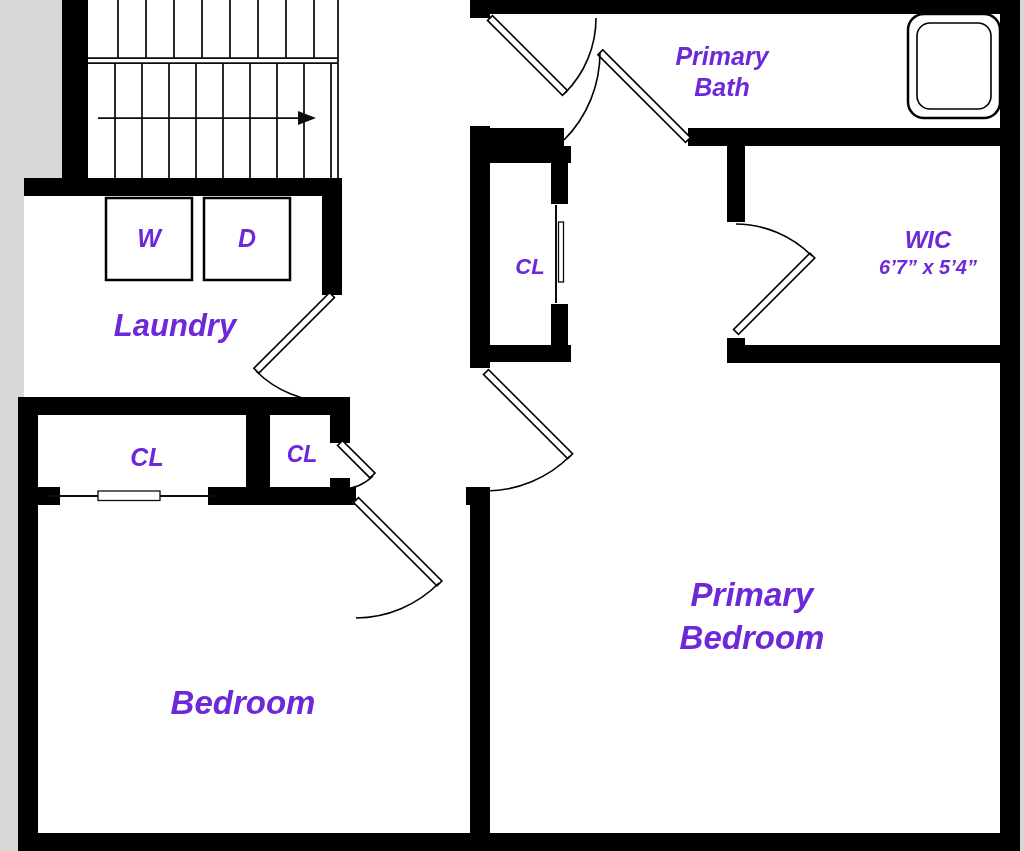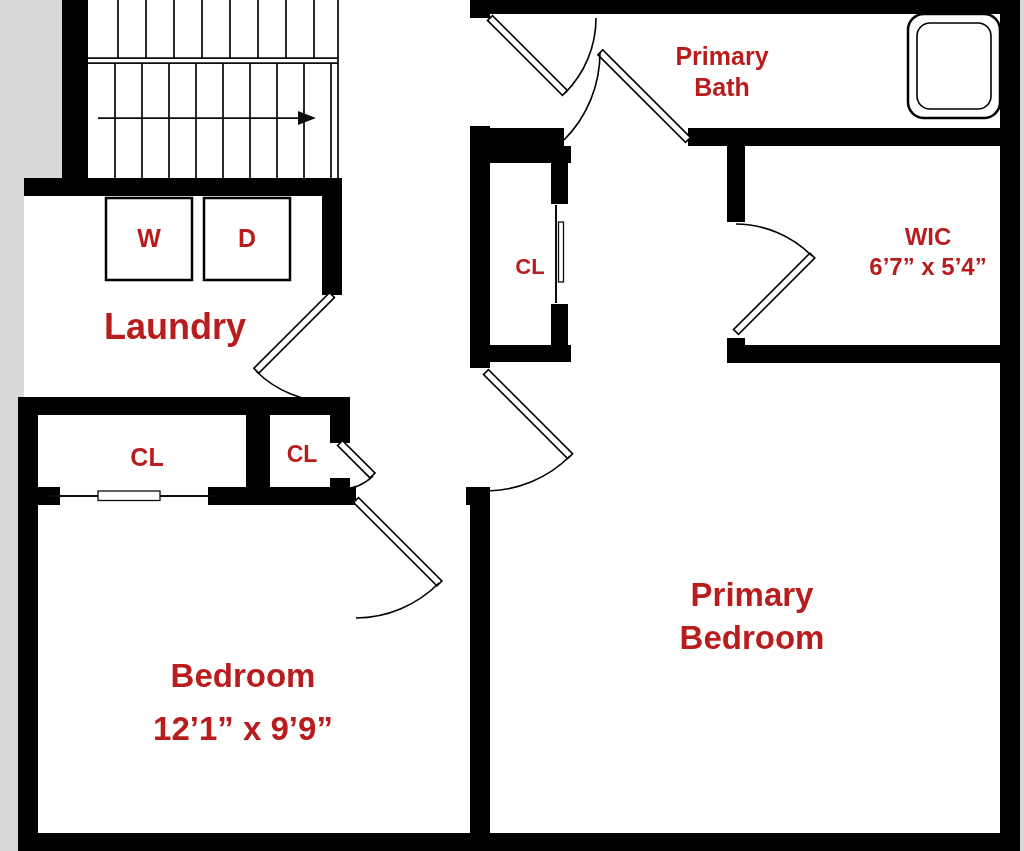--- a/index.html
+++ b/index.html
@@ -7,32 +7,33 @@
     position:relative;
     width:1024px;height:851px;
     background:#d8d8d8;
     overflow:hidden;
     font-family:"Liberation Sans", sans-serif;
   }
   .plan svg{position:absolute;left:0;top:0;}
   .lbl{
     position:absolute;
     transform:translate(-50%,-50%);
+    font-style:italic;
     font-weight:700;
-    color:#b91c1c;
+    color:#6d28d9;
     white-space:nowrap;
     text-align:center;
     line-height:1.25;
   }
   .lbl span{display:block;}
   #lab-bath{left:722px;top:72px;font-size:25px;}
   #lab-wic{left:928px;top:252px;font-size:24px;}
-  #lab-wic .dims{font-size:24px;text-align:right;}
+  #lab-wic .dims{font-size:20px;text-align:right;}
   #lab-cl-hall{left:530px;top:267px;font-size:22px;}
-  #lab-laundry{left:175px;top:326px;font-size:36px;}
+  #lab-laundry{left:175px;top:326px;font-size:31px;}
   #lab-w{left:149px;top:239px;font-size:25px;}
   #lab-d{left:247px;top:239px;font-size:25px;}
   #lab-cl-left{left:147px;top:458px;font-size:25px;}
   #lab-cl-small{left:302px;top:454px;font-size:23px;}
   #lab-bedroom{left:243px;top:703px;font-size:33px;line-height:1.6;}
   #lab-primary{left:752px;top:617px;font-size:33px;line-height:1.3;}
 </style>
 </head>
 <body>
 
@@ -167,21 +168,20 @@
 
   <div class="lbl" id="lab-laundry">Laundry</div>
   <div class="lbl" id="lab-w">W</div>
   <div class="lbl" id="lab-d">D</div>
 
   <div class="lbl" id="lab-cl-left">CL</div>
   <div class="lbl" id="lab-cl-small">CL</div>
 
   <div class="lbl" id="lab-bedroom">
     <span>Bedroom</span>
-    <span>12’1” x 9’9”</span>
   </div>
 
   <div class="lbl" id="lab-primary">
     <span>Primary</span>
     <span>Bedroom</span>
   </div>
 
 </div>
 
 </body></html>

